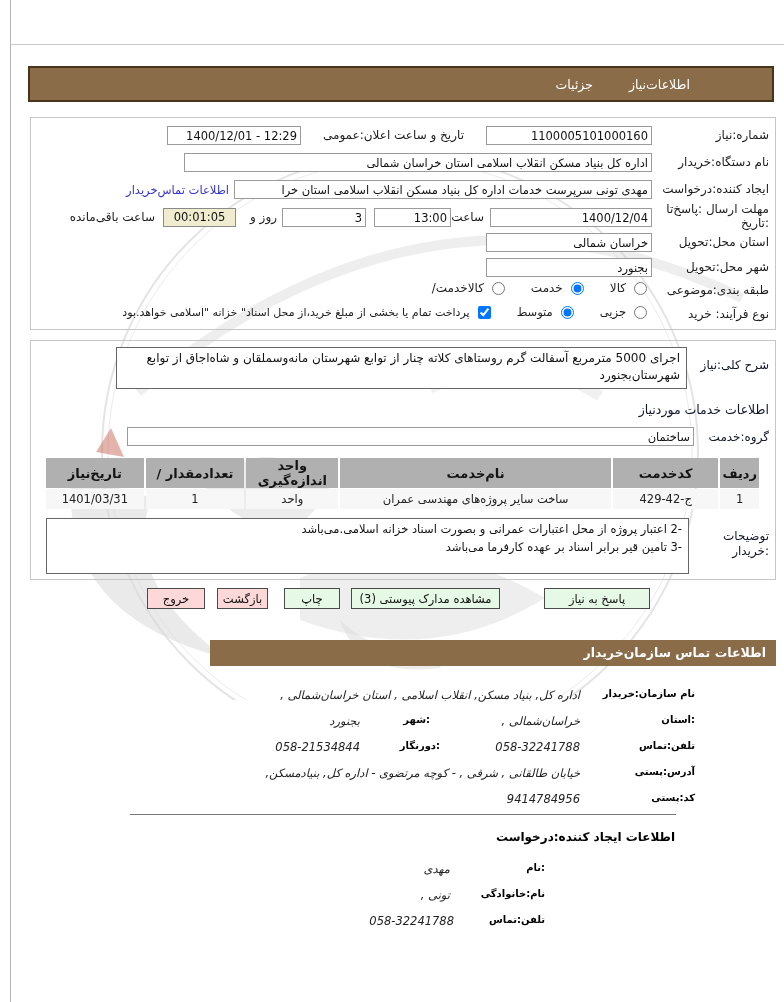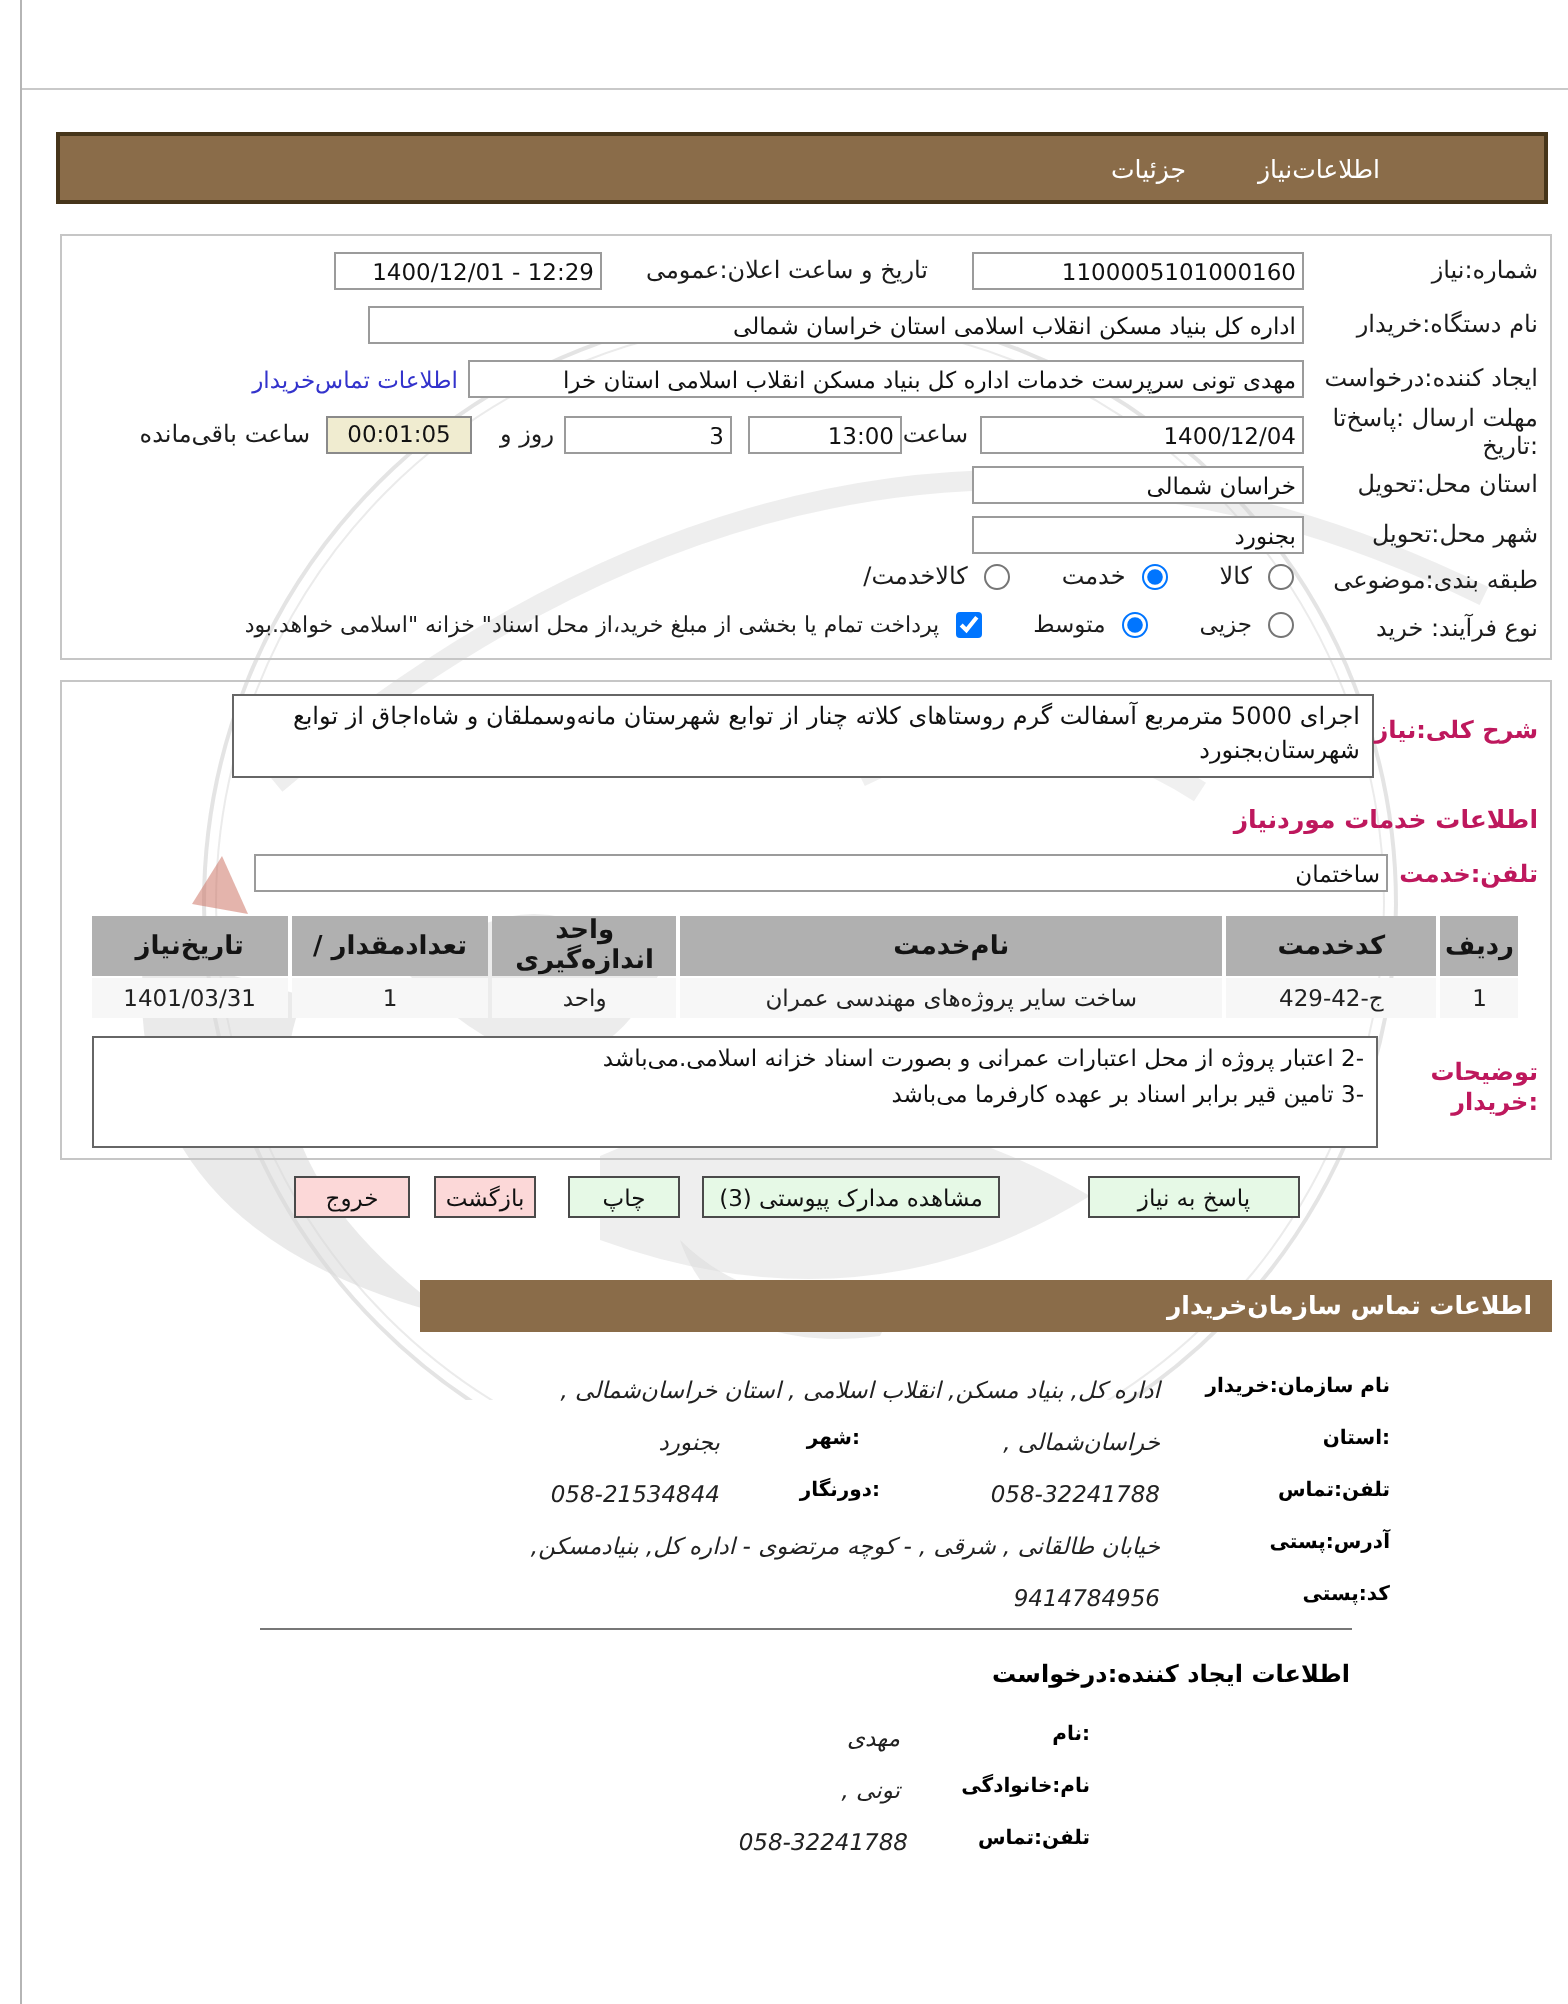--- a/index.html
+++ b/index.html
@@ -11,21 +11,21 @@
   .tabbar{position:absolute;left:28px;top:66px;width:746px;height:36px;background:#8a6c49;
           border:2px solid #46351a;box-sizing:border-box;display:flex;align-items:center;
           padding-right:82px;gap:36px;color:#fff;font-size:12.5px;}
   .tab{cursor:pointer;white-space:nowrap;}
 
   .panel{position:absolute;left:30px;box-sizing:border-box;width:746px;border:1px solid #c6c6c6;background:transparent;}
   #panel-main{top:117px;height:213px;}
   #panel-need{top:340px;height:240px;}
 
   .lbl{position:absolute;font-size:12px;color:#1c1c1c;white-space:nowrap;}
-  .lblb{position:absolute;font-size:12px;font-weight:bold;color:#be185d;white-space:nowrap;}
+  .lblb{position:absolute;font-size:12px;font-weight:normal;color:#0f172a;white-space:nowrap;}
   .link{position:absolute;font-size:11.5px;color:#3333cc;white-space:nowrap;cursor:pointer;}
 
   .inp{position:absolute;height:17px;border:1px solid #9b9b9b;background:#fff;
        font-family:"DejaVu Sans",sans-serif;font-size:11.5px;color:#111;padding:0 3px;
        direction:rtl;text-align:right;box-sizing:content-box;}
   .countdown{position:absolute;height:17px;line-height:17px;background:#f0ecd0;border:1px solid #8a8a8a;
        text-align:center;font-size:11.5px;color:#111;margin-left:26px;}
   .radrow{position:absolute;display:flex;align-items:center;gap:6px;font-size:12px;color:#1c1c1c;white-space:nowrap;}
   .radrow input{margin:0 0 0 2px;}
   .gap{display:inline-block;width:14px;}
@@ -130,21 +130,21 @@
       <span style="font-size:11px">پرداخت تمام یا بخشی از مبلغ خرید،از محل اسناد" خزانه "اسلامی خواهد.بود</span>
     </div>
   </div>
 
   <div class="panel" id="panel-need">
     <div class="bigbox" style="right:88px;top:6px;width:557px;height:36px">اجرای 5000 مترمربع آسفالت گرم روستاهای کلاته چنار از توابع شهرستان مانه‌وسملقان و شاه‌اجاق از توابع شهرستان‌بجنورد</div>
     <span class="lblb" style="right:6px;top:17px">شرح کلی:نیاز</span>
 
     <span class="lblb" style="right:6px;top:61px;font-size:12.5px">اطلاعات خدمات موردنیاز</span>
 
-    <span class="lblb" style="right:6px;top:89px">تلفن:خدمت</span>
+    <span class="lblb" style="right:6px;top:89px">گروه:خدمت</span>
     <input class="inp" style="right: 81px; top: 86px; width: 559px;" value="ساختمان">
 
     <table class="svc">
       <colgroup>
           <col style="width:24px">
           <col style="width:108px">
           <col style="width:281px">
           <col style="width:93px">
           <col style="width:100px">
           <col style="width:99px">

